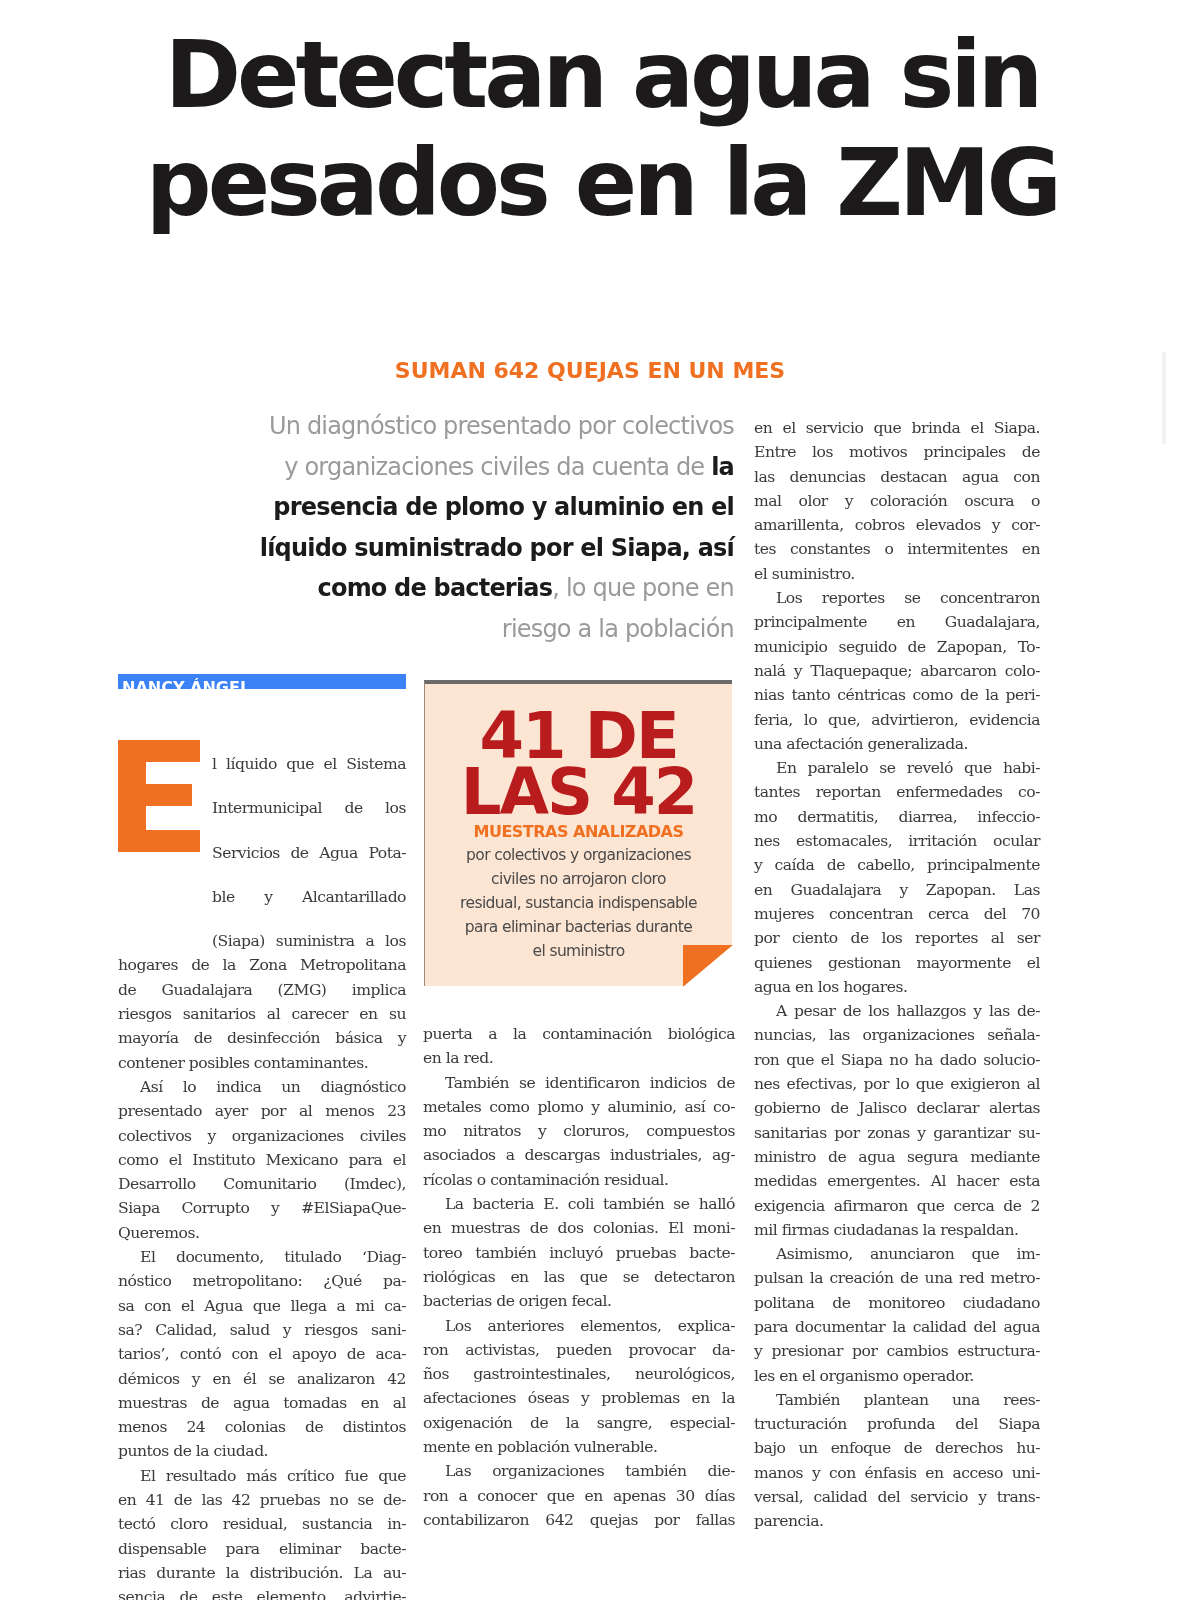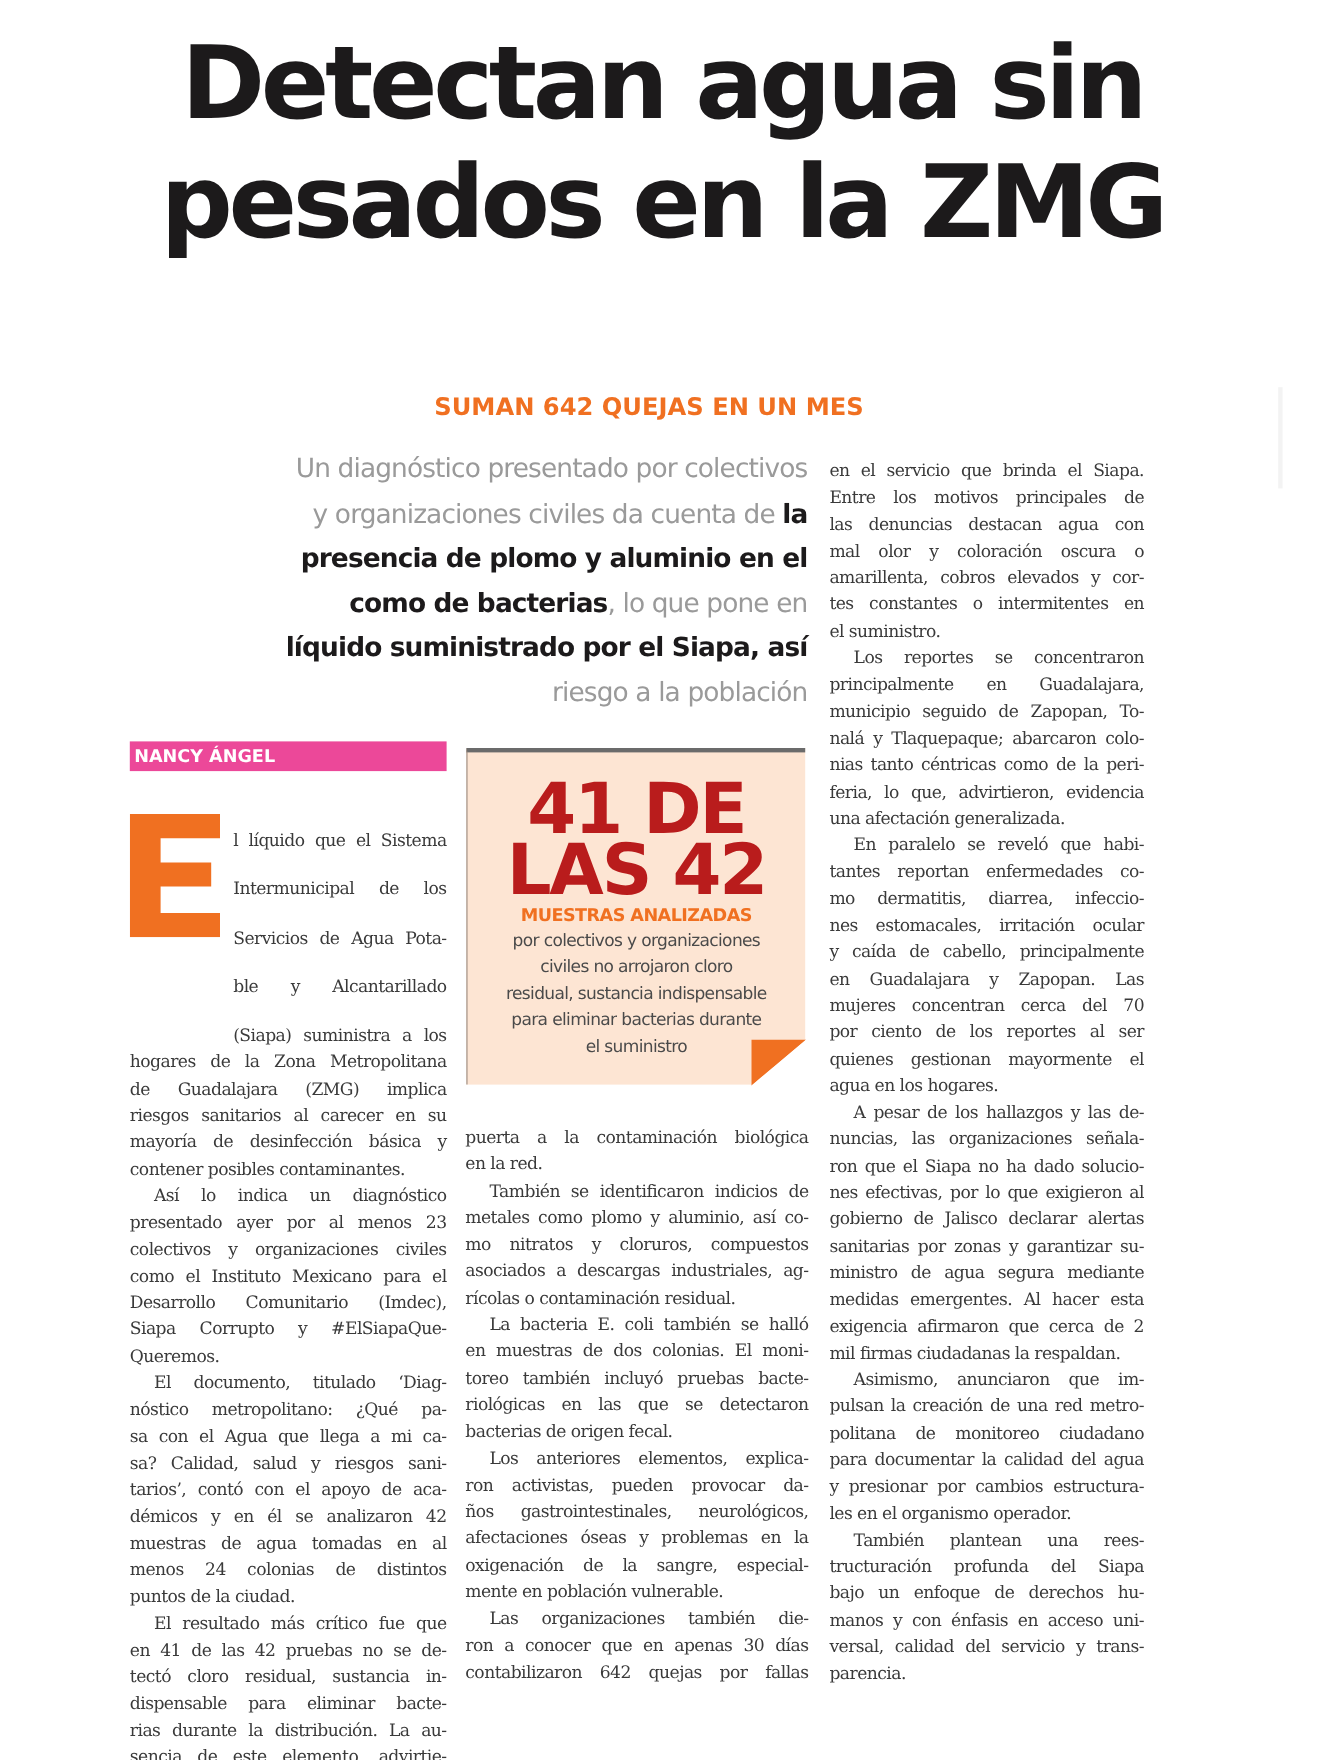--- a/index.html
+++ b/index.html
@@ -22,21 +22,21 @@
   .deck {
     position: absolute; left: 118px; top: 406px; width: 616px;
     font-family: "DejaVu Sans", sans-serif; font-size: 24px; line-height: 40.6px;
     text-align: right; color: #9a9a9a; letter-spacing: -0.8px;
   }
   .deck .line { display: block; white-space: nowrap; }
   .deck b { color: #1c1a1b; font-weight: bold; }
 
   .byline { position: absolute; left: 118px; top: 674px; width: 288px; }
   .byline .author {
-    background: #ec4899; color: #ffffff; height: 27px; line-height: 28px;
+    background: #3b82f6; color: #ffffff; height: 15px; line-height: 28px;
     font-family: "DejaVu Sans", sans-serif; font-weight: bold; font-size: 16px; padding-left: 4px;
   }
   .byline .city {
     background: #1c1a1b; color: #ffffff; height: 27px; line-height: 28px;
     font-family: "DejaVu Sans", sans-serif; font-weight: bold; font-size: 16px; padding-left: 4px;
   }
 
   .col {
     position: absolute; font-family: "DejaVu Serif", serif;
     font-size: 15.6px; line-height: 24.3px; color: #3a3a3a; letter-spacing: -0.5px;
@@ -82,22 +82,22 @@
   <span>Detectan agua sin</span>
   <span>pesados en la ZMG</span>
 </h1>
 
 <div class="kicker">SUMAN 642 QUEJAS EN UN MES</div>
 
 <div class="deck">
   <span class="line">Un diagnóstico presentado por colectivos</span>
   <span class="line"><span>y organizaciones civiles da cuenta de </span><b>la</b></span>
   <span class="line"><b>presencia de plomo y aluminio en el</b></span>
+  <span class="line"><b>líquido suministrado por el Siapa, así</b></span>
   <span class="line"><b>como de bacterias</b><span>, lo que pone en</span></span>
-  <span class="line"><b>líquido suministrado por el Siapa, así</b></span>
   <span class="line">riesgo a la población</span>
 </div>
 
 <div class="byline">
   <div class="author">NANCY ÁNGEL</div>
 </div>
 
 <svg class="dropcap" viewBox="0 0 82 112" width="82" height="112">
   <path d="M0 0 H82 V22 H28 V44 H74 V66 H28 V90 H82 V112 H0 Z" fill="#f07021"></path>
 </svg>

